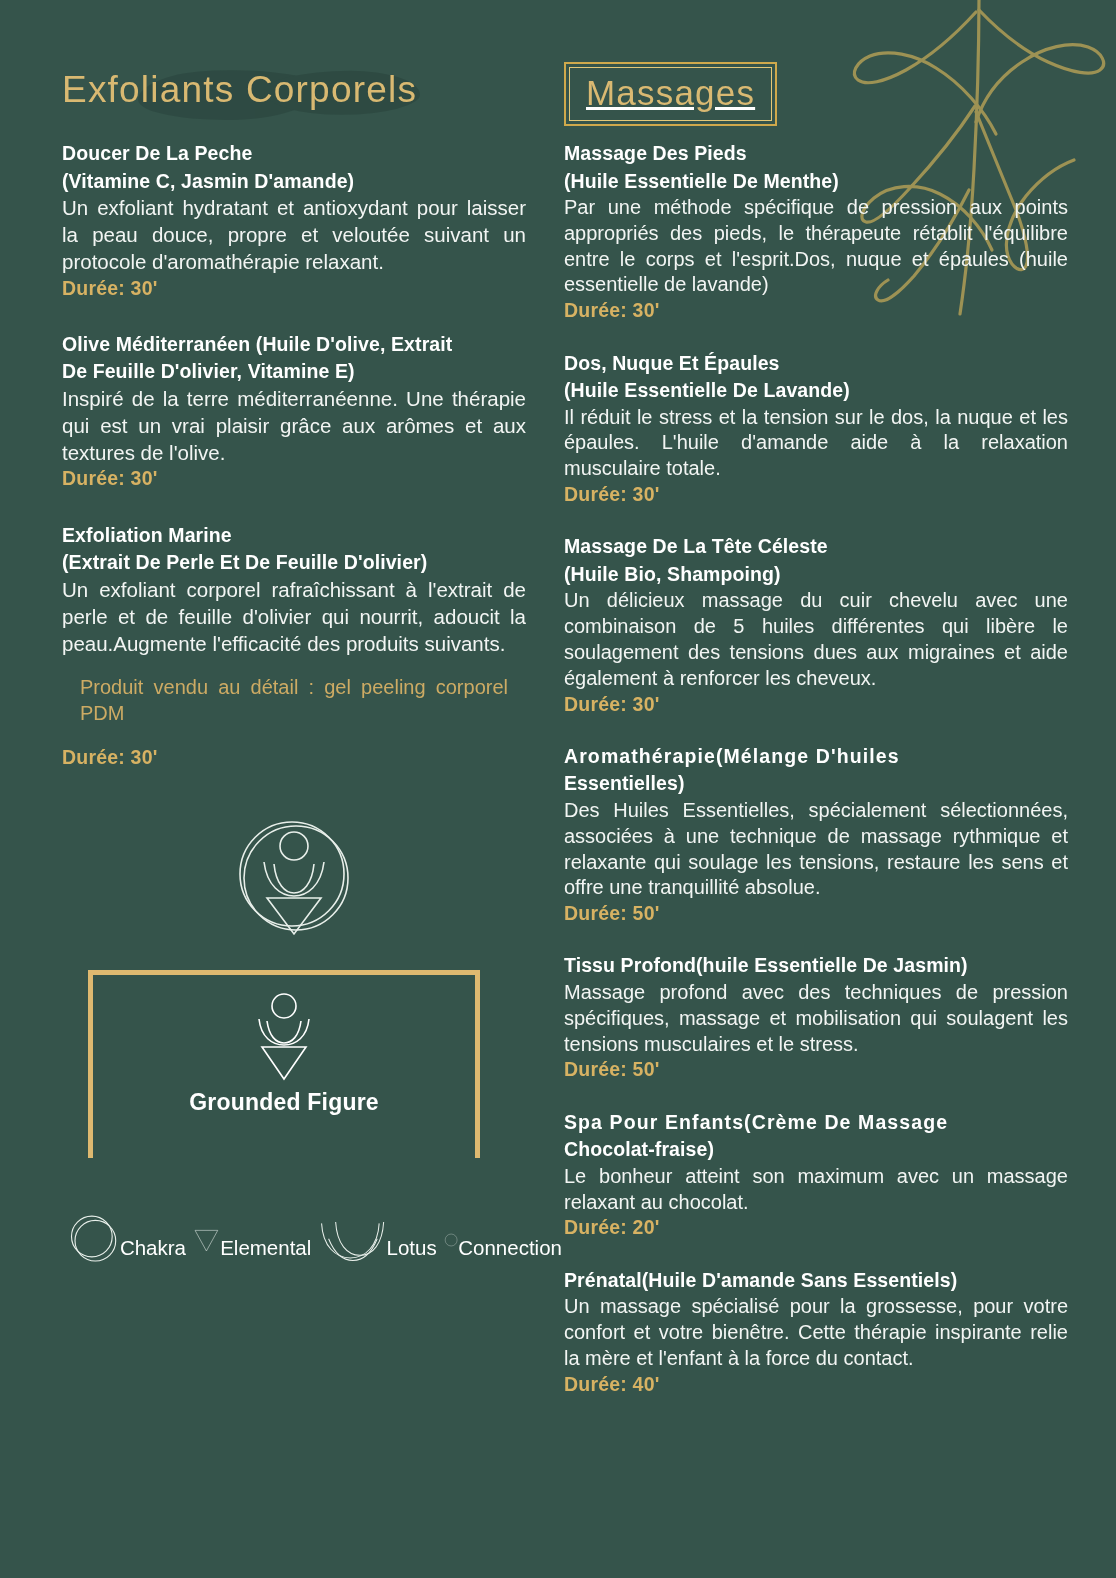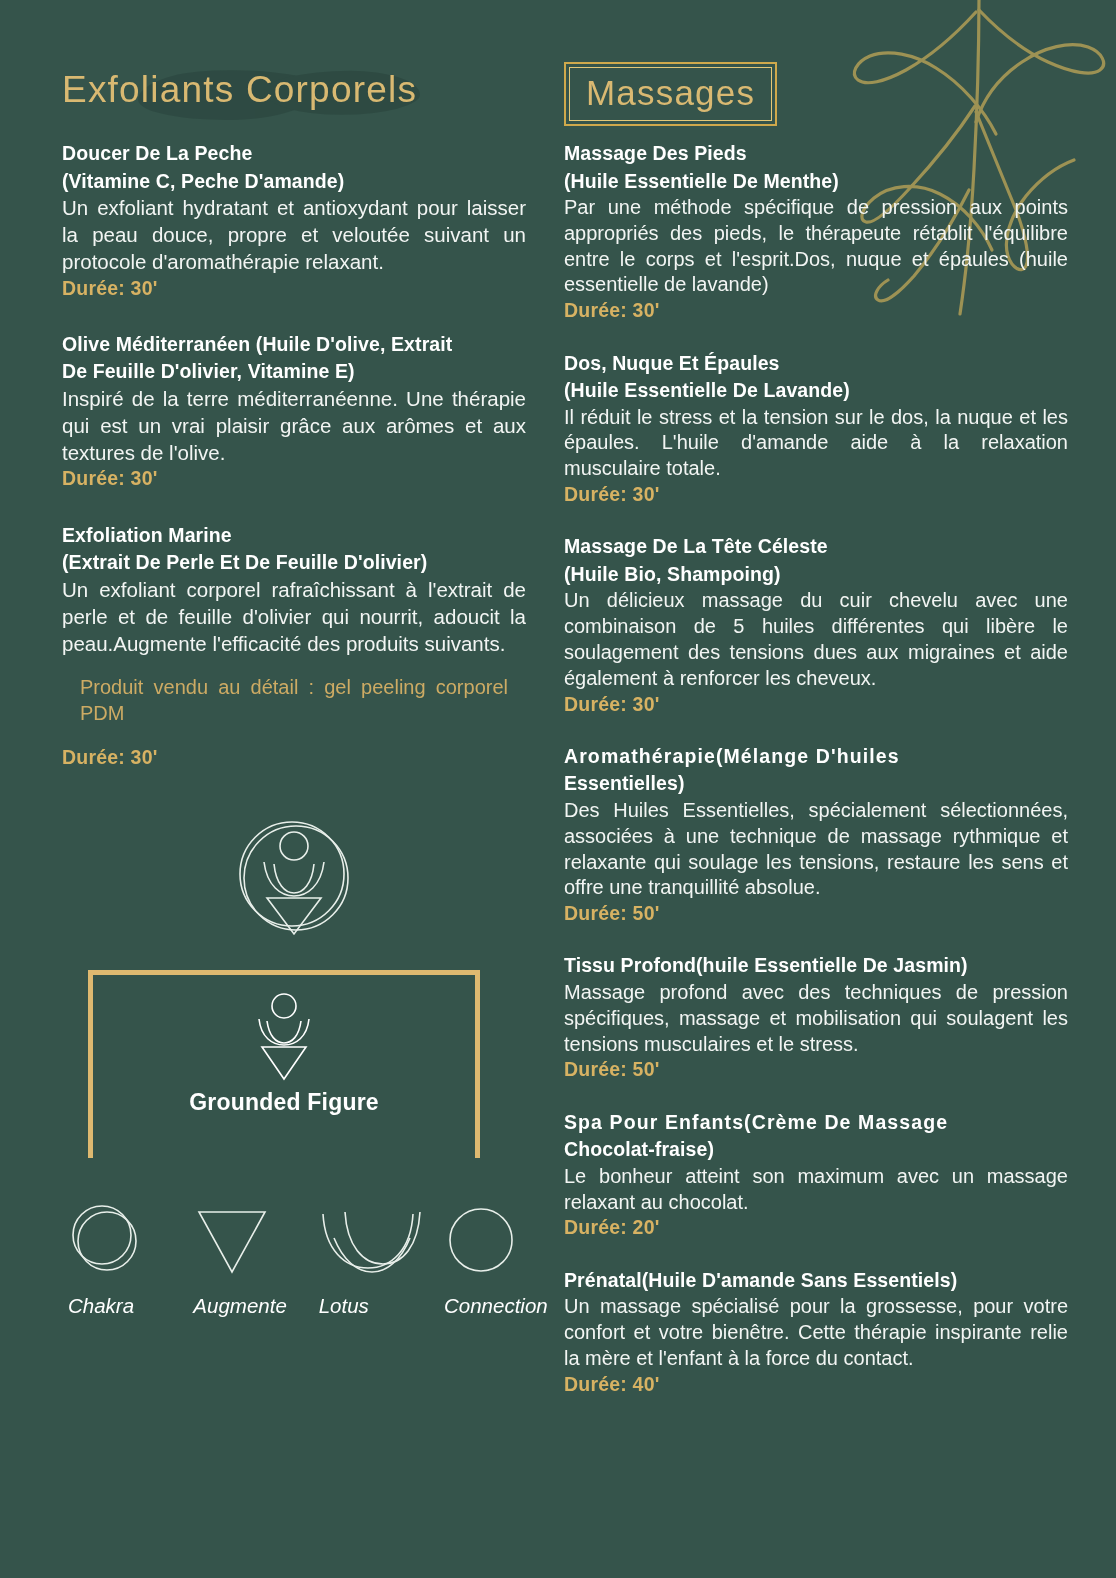--- a/index.html
+++ b/index.html
@@ -49,20 +49,21 @@
   }
   .head-box{
     position:relative;z-index:2;display:inline-block;
     border:2px solid #cfa94c;
     padding:3px;
     background:transparent;
   }
   .head-box-inner{
     border:1px solid #e3c878;
     padding:2px 16px 4px 16px;
+    text-decoration:underline;
   }
   .head-box .head-title{line-height:46px;font-size:35px;}
 
   
   .entry{margin-bottom:26px;}
   .entry .name{
     font-size:19.5px;font-weight:700;line-height:1.36;
     letter-spacing:.1px;color:#ffffff;margin:0 0 1px 0;
   }
   .entry .name.spread{letter-spacing:1.1px;text-align:justify;}
@@ -97,21 +98,21 @@
   .frame .fig-label{
     margin-top:8px;font-size:23px;font-weight:700;color:#ffffff;
     letter-spacing:.2px;
   }
 
   
   .icon-row{
     display:flex;margin:44px 0 0 0;width:500px;
     justify-content:space-between;padding-left:6px;box-sizing:border-box;
   }
-  .icon-cell{display:flex;flex-direction:column;align-items:flex-start;width:118px;font-style:italic;}
+  .icon-cell{display:flex;flex-direction:row;align-items:center;width:118px;}
   .icon-cell svg{display:block;}
   .icon-cell .cap{margin-top:16px;font-size:20.5px;font-weight:400;color:#ffffff;}
 </style>
 </head>
 <body>
 
 <div class="page">
 
   <svg class="branch" viewBox="0 0 280 345" fill="none">
     <g stroke="#9d9254" stroke-width="3.2" fill="none" stroke-linecap="round">
@@ -128,21 +129,21 @@
 
     <div class="col col-left">
 
       <div class="head-wrap">
         <div class="brush"></div>
         <div class="head-title">Exfoliants Corporels</div>
       </div>
 
       <div class="entry">
         <p class="name">Doucer De La Peche</p>
-        <p class="name">(Vitamine C, Peche D'amande)</p>
+        <p class="name">(Vitamine C, Jasmin D'amande)</p>
         <p class="desc">Un exfoliant hydratant et antioxydant pour laisser la peau douce, propre et veloutée suivant un protocole d'aromathérapie relaxant.</p>
         <p class="dur">Durée: 30'</p>
       </div>
 
       <div class="entry">
         <p class="name">Olive Méditerranéen (Huile D'olive, Extrait</p>
         <p class="name">De Feuille D'olivier, Vitamine E)</p>
         <p class="desc">Inspiré de la terre méditerranéenne. Une thérapie qui est un vrai plaisir grâce aux arômes et aux textures de l'olive.</p>
         <p class="dur">Durée: 30'</p>
       </div>
@@ -187,21 +188,21 @@
               <circle cx="39" cy="39" r="29"></circle>
             </g>
           </svg>
           <div class="cap">Chakra</div>
         </div>
 
         <div class="icon-cell">
           <svg width="78" height="76" viewBox="0 0 78 76" fill="none">
             <path d="M6 10 L72 10 L39 70 Z" stroke="#e8efea" stroke-width="1.6" fill="none"></path>
           </svg>
-          <div class="cap">Augmente</div>
+          <div class="cap">Elemental</div>
         </div>
 
         <div class="icon-cell">
           <svg width="106" height="76" viewBox="0 0 106 76" fill="none">
             <g stroke="#e8efea" stroke-width="1.6" fill="none">
               <path d="M4 12 C6 48 26 66 49 66 C72 66 92 48 94 12"></path>
               <path d="M26 10 C28 44 44 62 64 62 C84 62 99 44 101 10"></path>
               <path d="M15 36 C24 58 38 70 53 70 C68 70 82 58 91 36"></path>
             </g>
           </svg>

